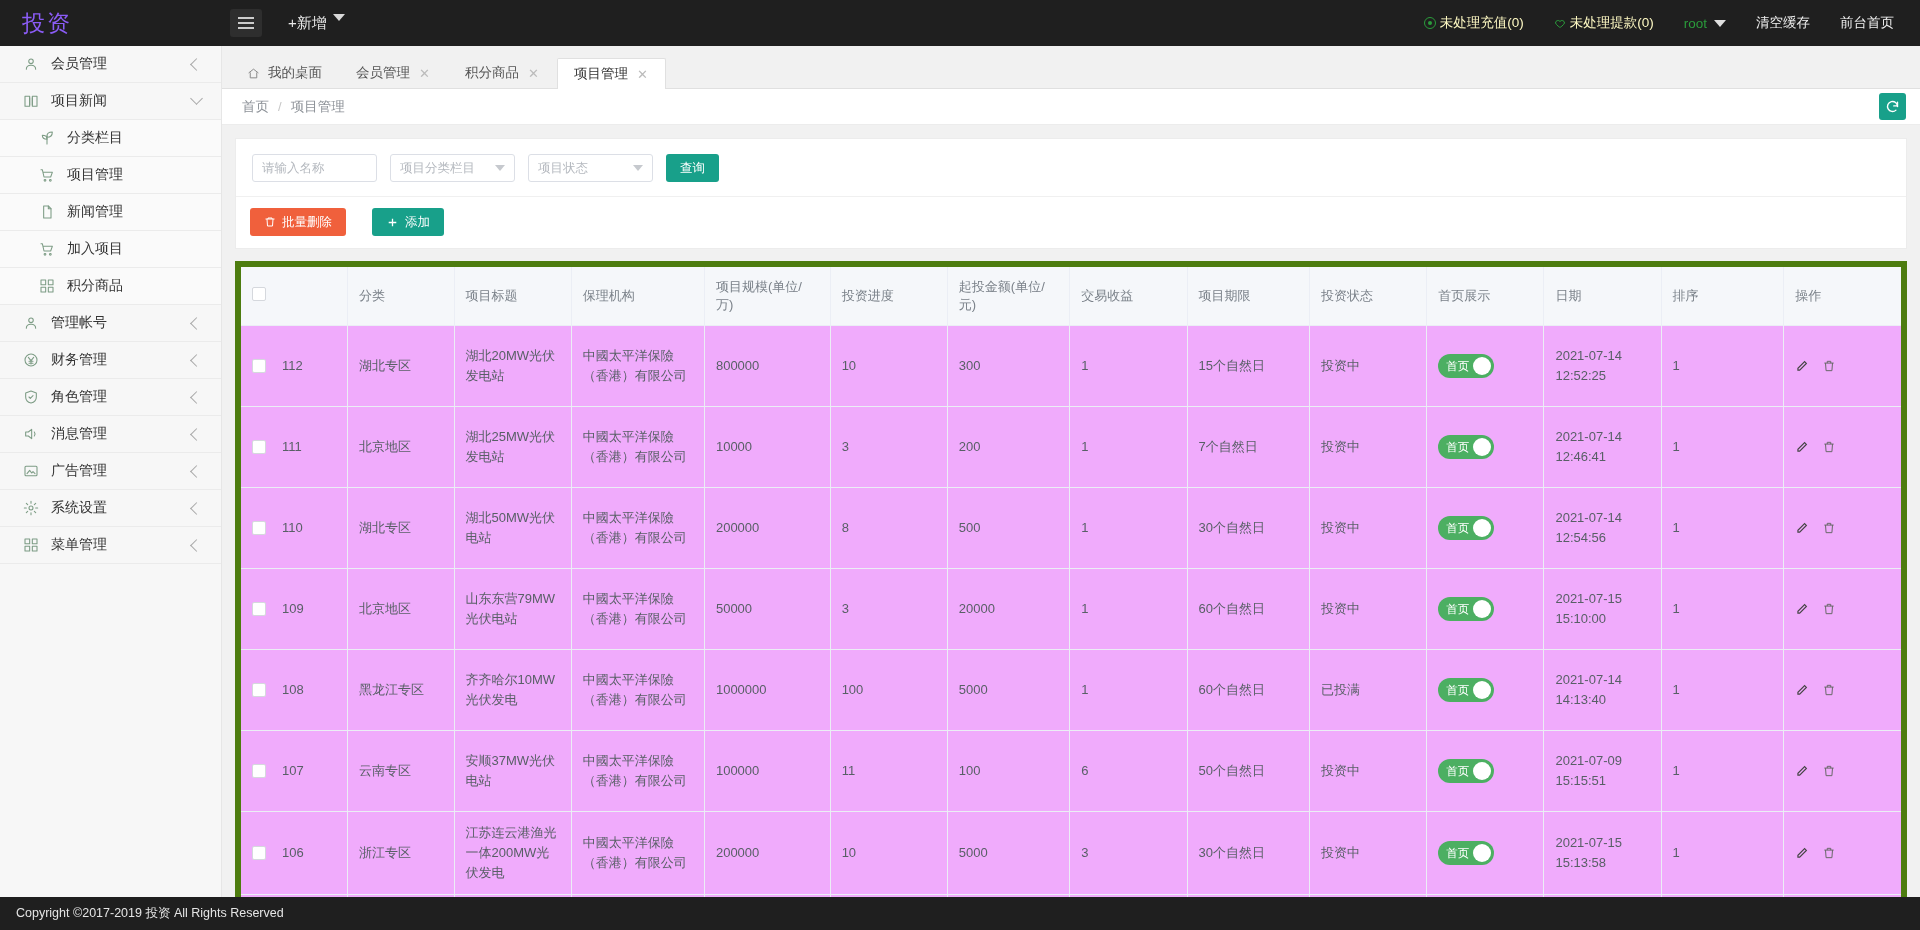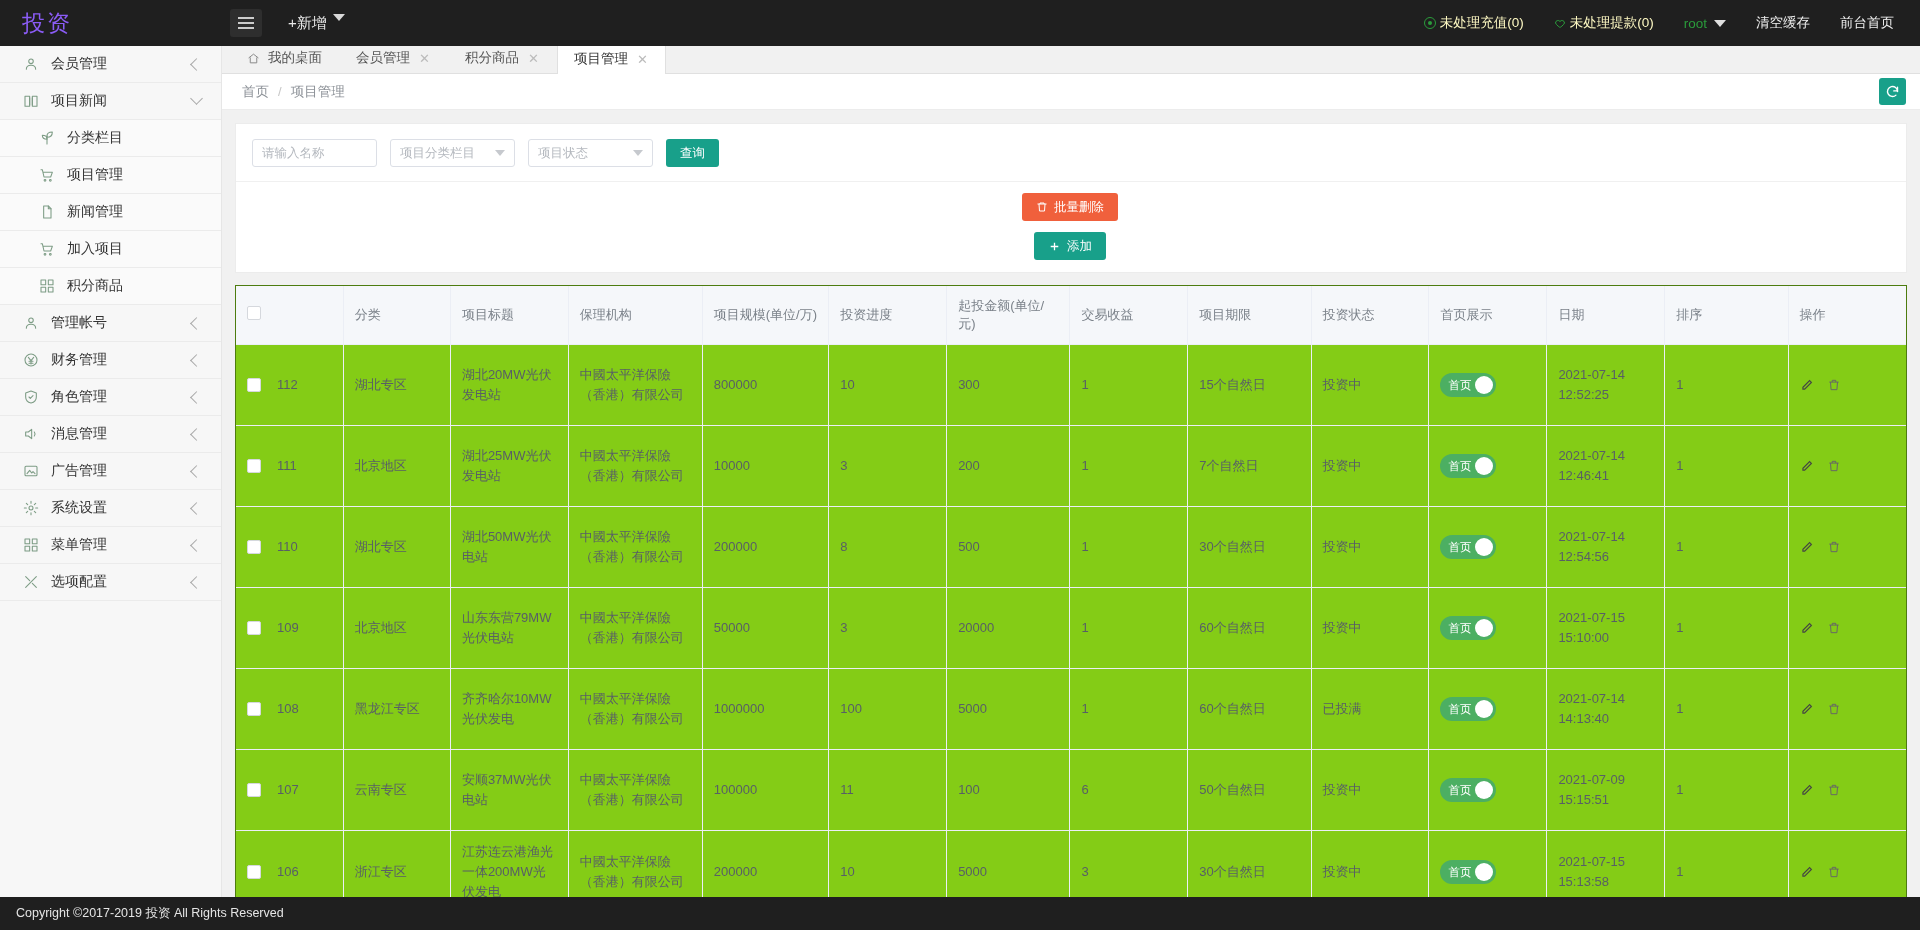--- a/index.html
+++ b/index.html
@@ -113,21 +113,21 @@
   .chev-left, .chev-down {
     width: 9px; height: 9px;
     border-right: 1.5px solid #a8a8a8;
     border-bottom: 1.5px solid #a8a8a8;
   }
   .chev-left { transform: rotate(135deg); }
   .chev-down { transform: rotate(45deg); position: relative; top: -3px; }
 
   
   .content {
-    position: absolute; top: 41px; left: 222px;
+    position: absolute; top: 56px; left: 222px;
     width: 1698px; height: 716px;
     background: #f1f1f1;
   }
 
   
   .tabbar {
     height: 33px;
     background: #f1f1f1;
     display: flex; align-items: flex-end;
     padding-left: 8px;
@@ -220,30 +220,29 @@
     height: 28px; border: none; border-radius: 3px;
     color: #fff; font-size: 12.5px;
     padding: 0 14px; cursor: pointer;
     display: inline-flex; align-items: center; gap: 6px;
     font-family: "Liberation Sans", sans-serif;
   }
   .btn-query { background: #18a08a; }
   .btn-del { background: #f0603c; }
   .btn-add { background: #18a08a; }
   .action-row {
-    display: flex; align-items: center; gap: 11px;
+    display: flex; align-items: center; gap: 26px;
     padding: 11px 16px 12px 14px;
-    flex-direction: column;
   }
 
   
   .table-wrap {
     margin: 12px 13px 0 13px;
-    background: #84cc16;
-    border: 1px solid #4d7c0f;
+    background: #f0abfc;
+    border: 6px solid #4d7c0f;
     height: 667px;
     overflow: hidden;
   }
   table { border-collapse: collapse; width: 100%; table-layout: fixed; }
   thead th {
     background: #f5f7fa;
     color: #7a8189;
     font-weight: normal;
     font-size: 13px;
     text-align: left;
@@ -470,29 +469,20 @@
       <div class="nav-item">
         <span class="nav-ico">
           <svg width="16" height="16" viewBox="0 0 24 24" fill="none" stroke="#7d9c85" stroke-width="1.6" stroke-linecap="round" stroke-linejoin="round">
             <rect x="3" y="3" width="7" height="7"></rect>
             <rect x="14" y="3" width="7" height="7"></rect>
             <rect x="3" y="14" width="7" height="7"></rect>
             <rect x="14" y="14" width="7" height="7"></rect>
           </svg>
         </span>
         <span class="nav-label">菜单管理</span>
-        <span class="chev-left"></span>
-      </div>
-      <div class="nav-item">
-        <span class="nav-ico">
-          <svg width="16" height="16" viewBox="0 0 24 24" fill="none" stroke="#7d9c85" stroke-width="1.6" stroke-linecap="round" stroke-linejoin="round">
-            <path d="M4 20L20 4M4 4l6 6M14 14l6 6"></path>
-          </svg>
-        </span>
-        <span class="nav-label">选项配置</span>
         <span class="chev-left"></span>
       </div>
     </div>
 </div>
 
 <div class="content">
 
   <div class="tabbar">
     <div id="tab-list" style="display:flex;align-items:flex-end;">
         <div class="tab">

